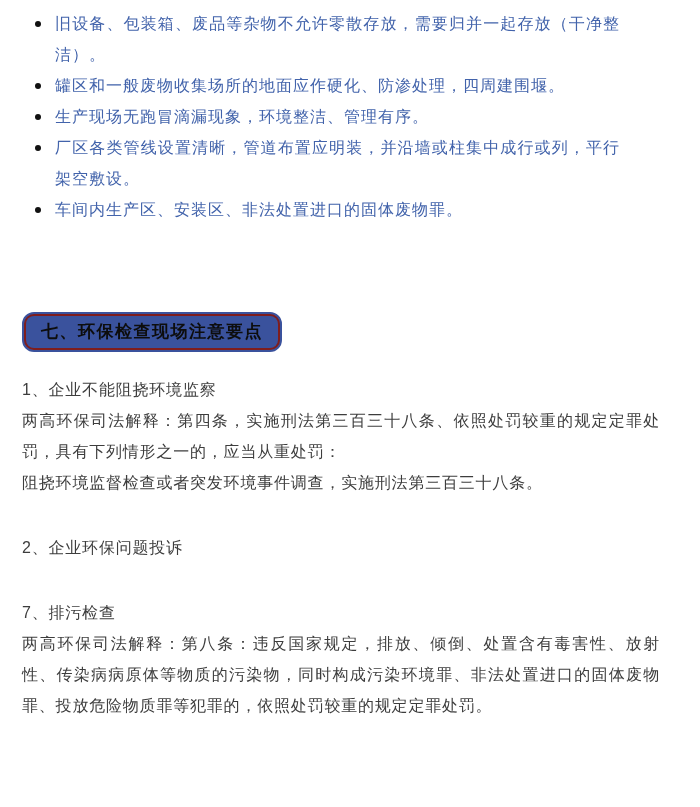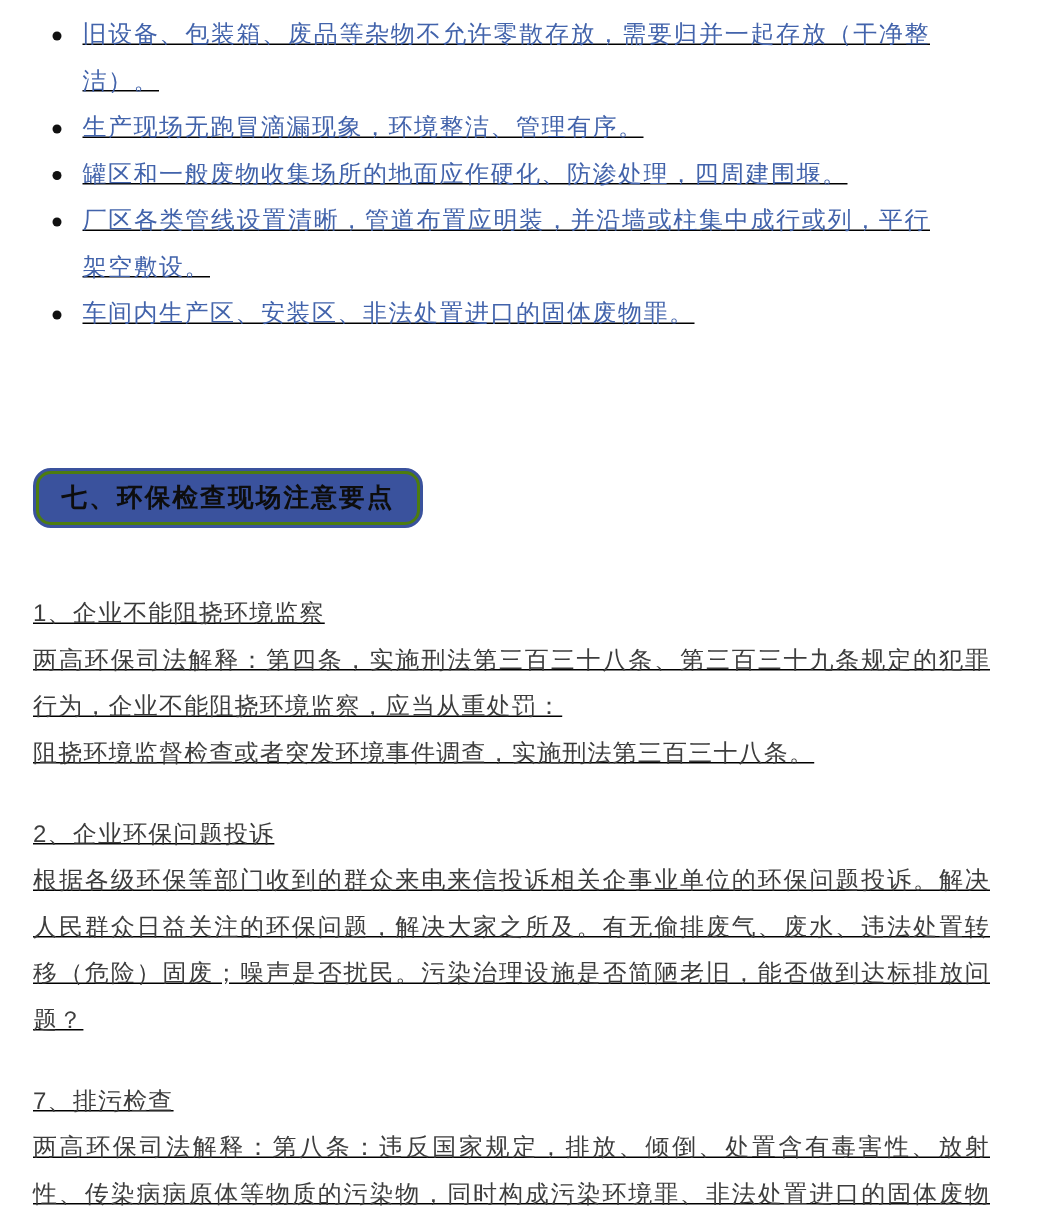--- a/index.html
+++ b/index.html
@@ -8,21 +8,20 @@
     height: 807px;
     background: #ffffff;
     overflow: hidden;
     font-family: "Liberation Sans", "DejaVu Sans", sans-serif;
   }
   .doc {
     box-sizing: border-box;
     width: 700px;
     height: 748px;
     padding: 8px 40px 0 22px;
-    text-decoration: underline;
   }
   
   .blist {
     list-style: none;
     margin: 0;
     padding: 0;
   }
   .bitem {
     position: relative;
     padding-left: 33px;
@@ -40,37 +39,37 @@
     width: 6px;
     height: 6px;
     border-radius: 50%;
     background: #111111;
   }
   
   .badge-row { margin-top: 87px; }
   .badge-outer {
     display: inline-block;
     border: 2px solid #3a529d;
-    background: #4d7c0f;
+    background: #7f1d1d;
     border-radius: 12px;
     padding: 2px;
   }
   .badge-inner {
     background: #3a529d;
     border-radius: 8px;
     padding: 4px 15px 5px 15px;
     font-size: 17px;
     font-weight: bold;
     letter-spacing: 1.5px;
     color: #0d0d0d;
     line-height: 23px;
   }
   
-  .sec { margin-top: 23px; }
-  .sec.first { margin-top: 42px; }
+  .sec { margin-top: 34px; }
+  .sec.first { margin-top: 22px; }
   .sec p {
     margin: 0;
     font-size: 16px;
     line-height: 31px;
     letter-spacing: 0.8px;
     color: #3d3d3d;
     text-align: justify;
   }
 </style>
 </head>
@@ -78,51 +77,50 @@
 
 <div class="doc">
 
   <ul class="blist">
     <li class="bitem">
       <span class="dot"></span>
       <span>旧设备、包装箱、废品等杂物不允许零散存放，需要归并一起存放（干净整洁）。</span>
     </li>
     <li class="bitem">
       <span class="dot"></span>
-      <span>生产现场无跑冒滴漏现象，环境整洁、管理有序。</span>
+      <span>罐区和一般废物收集场所的地面应作硬化、防渗处理，四周建围堰。</span>
     </li>
     <li class="bitem">
       <span class="dot"></span>
-      <span>罐区和一般废物收集场所的地面应作硬化、防渗处理，四周建围堰。</span>
+      <span>生产现场无跑冒滴漏现象，环境整洁、管理有序。</span>
     </li>
     <li class="bitem">
       <span class="dot"></span>
       <span>厂区各类管线设置清晰，管道布置应明装，并沿墙或柱集中成行或列，平行架空敷设。</span>
     </li>
     <li class="bitem">
       <span class="dot"></span>
       <span>车间内生产区、安装区、非法处置进口的固体废物罪。</span>
     </li>
   </ul>
 
   <div class="badge-row">
     <div class="badge-outer">
       <div class="badge-inner">七、环保检查现场注意要点</div>
     </div>
   </div>
 
   <section class="sec first">
     <p>1、企业不能阻挠环境监察</p>
-    <p>两高环保司法解释：第四条，实施刑法第三百三十八条、第三百三十九条规定的犯罪行为，企业不能阻挠环境监察，应当从重处罚：</p>
+    <p>两高环保司法解释：第四条，实施刑法第三百三十八条、依照处罚较重的规定定罪处罚，具有下列情形之一的，应当从重处罚：</p>
     <p>阻挠环境监督检查或者突发环境事件调查，实施刑法第三百三十八条。</p>
   </section>
 
   <section class="sec">
     <p>2、企业环保问题投诉</p>
-    <p>根据各级环保等部门收到的群众来电来信投诉相关企事业单位的环保问题投诉。解决人民群众日益关注的环保问题，解决大家之所及。有无偷排废气、废水、违法处置转移（危险）固废；噪声是否扰民。污染治理设施是否简陋老旧，能否做到达标排放问题？</p>
   </section>
 
   <section class="sec">
     <p>7、排污检查</p>
     <p>两高环保司法解释：第八条：违反国家规定，排放、倾倒、处置含有毒害性、放射性、传染病病原体等物质的污染物，同时构成污染环境罪、非法处置进口的固体废物罪、投放危险物质罪等犯罪的，依照处罚较重的规定定罪处罚。</p>
   </section>
 
 </div>
 
 </body></html>

